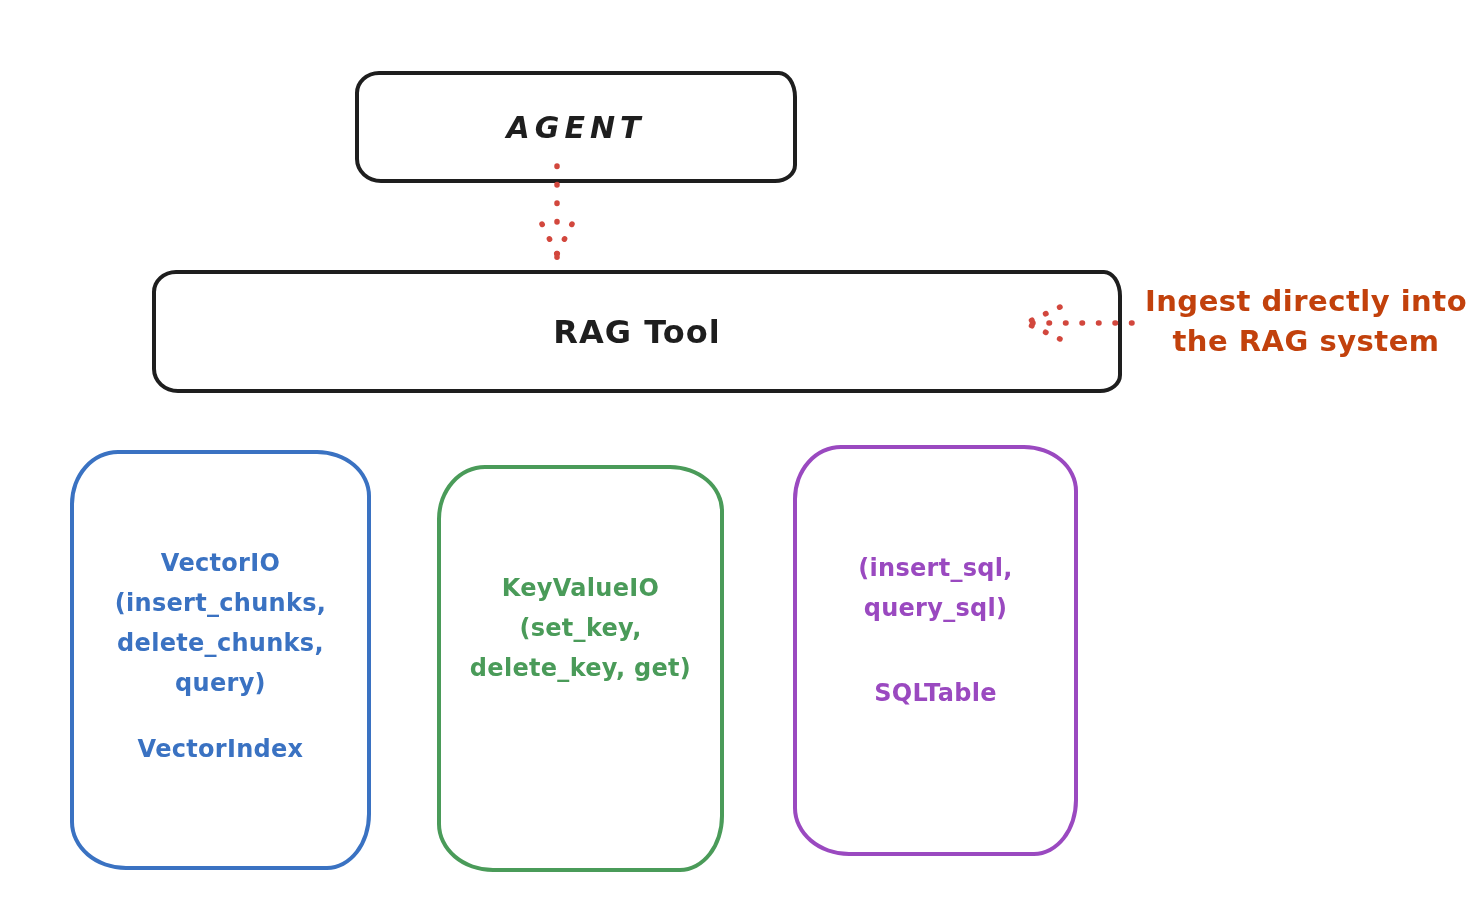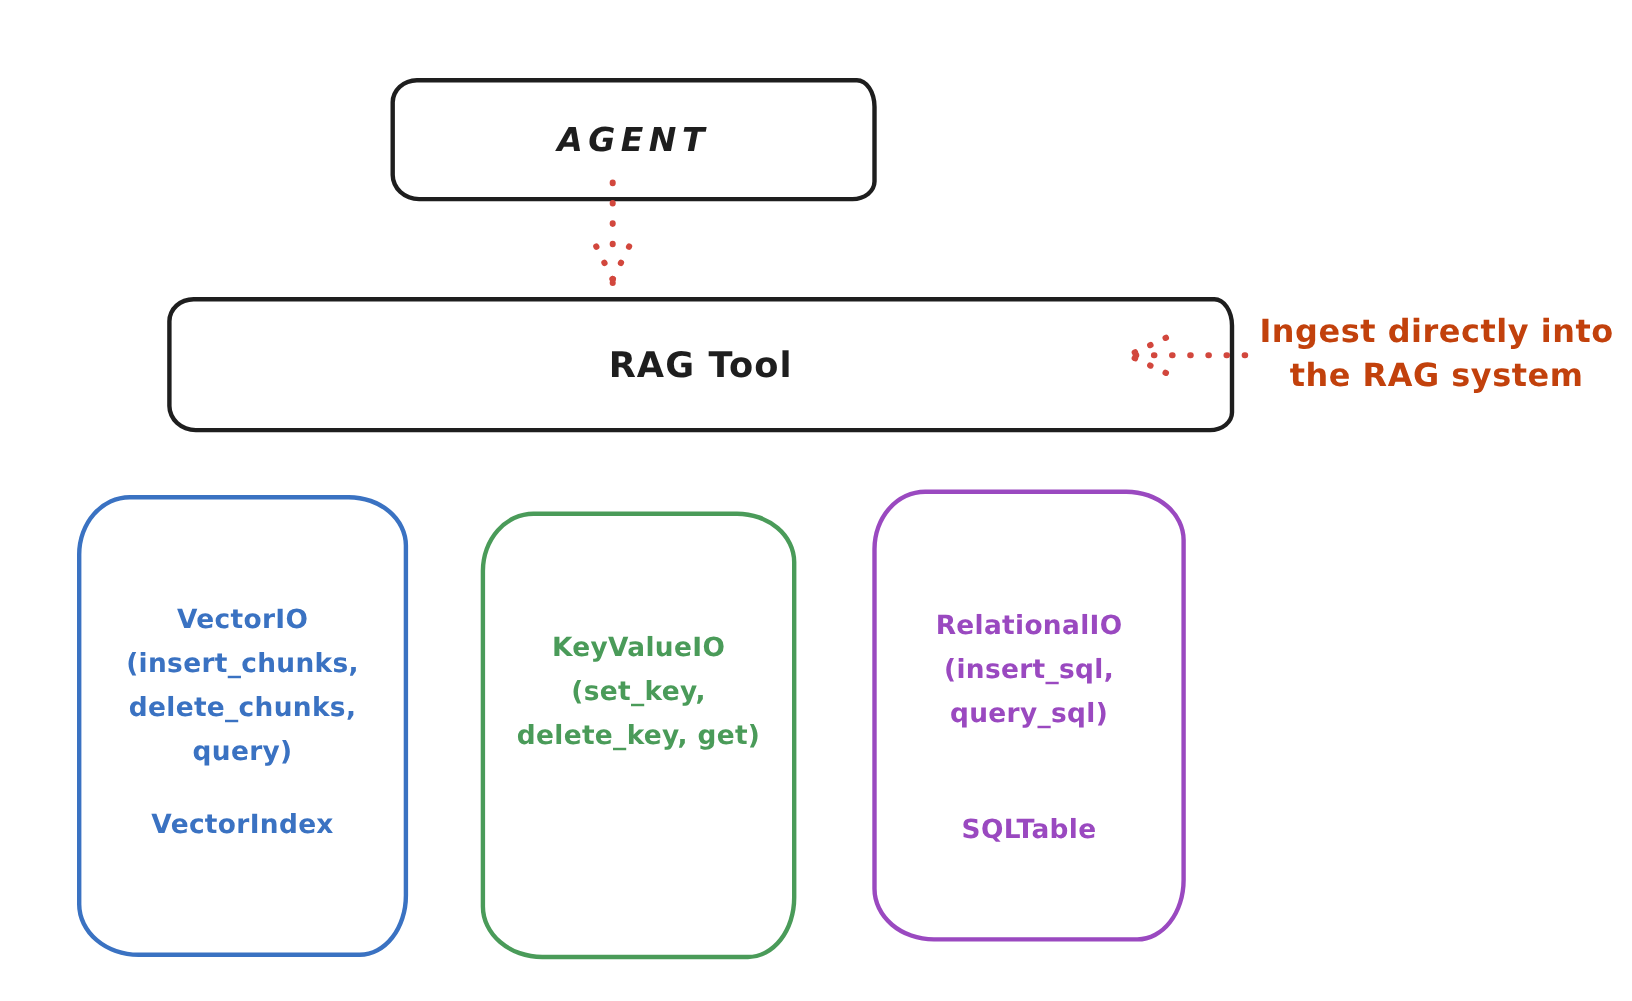--- a/index.html
+++ b/index.html
@@ -73,21 +73,21 @@
     left: 437px; top: 445px; width: 287px; height: 407px;
     border-color: #4a9b59; color: #4a9b59; margin-top: 20px;
   }
   .card-keyvalue .card-body { top: 99px; }
   .card-keyvalue .index-label { margin-top: 45px; }
   .card-relational {
     left: 793px; top: 445px; width: 285px; height: 411px;
     border-color: #9a49c0; color: #9a49c0;
   }
   .card-relational .card-body { top: 99px; }
-  .card-relational .index-label { margin-top: 66px; }
+  .card-relational .index-label { margin-top: 45px; }
 </style>
 </head>
 <body>
 
 <div class="canvas">
 
   <div class="ink-box node-agent">
     <span>AGENT</span>
   </div>
 
@@ -130,20 +130,19 @@
   <div class="card card-keyvalue">
     <div class="card-body">
       <div>KeyValueIO</div>
       <div>(set_key,</div>
       <div>delete_key, get)</div>
     </div>
   </div>
 
   <div class="card card-relational">
     <div class="card-body">
-      <div>RelationalIO</div>
       <div>(insert_sql,</div>
       <div>query_sql)</div>
       <span class="index-label">SQLTable</span>
     </div>
   </div>
 
 </div>
 
 </body></html>

